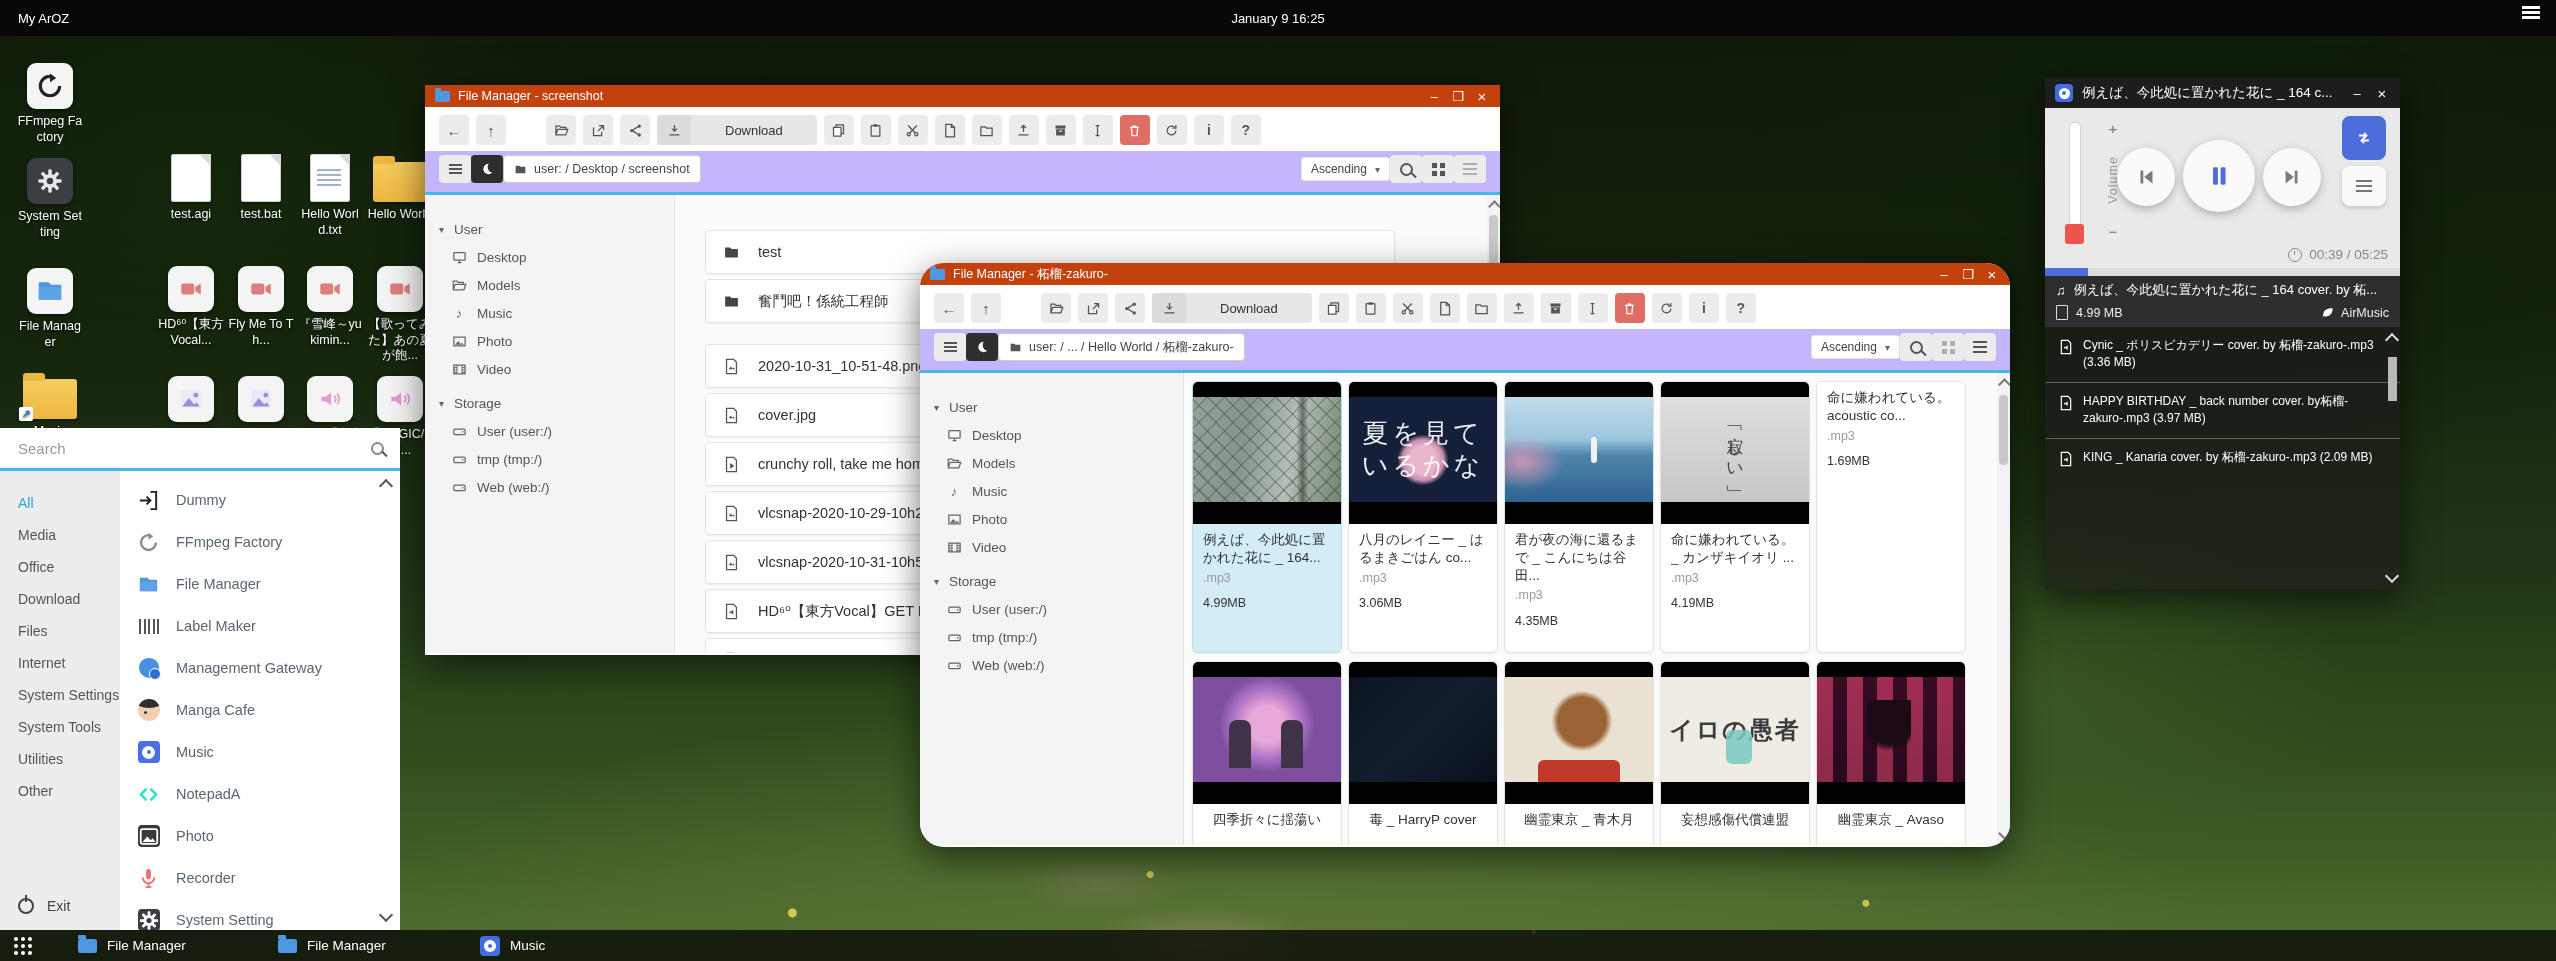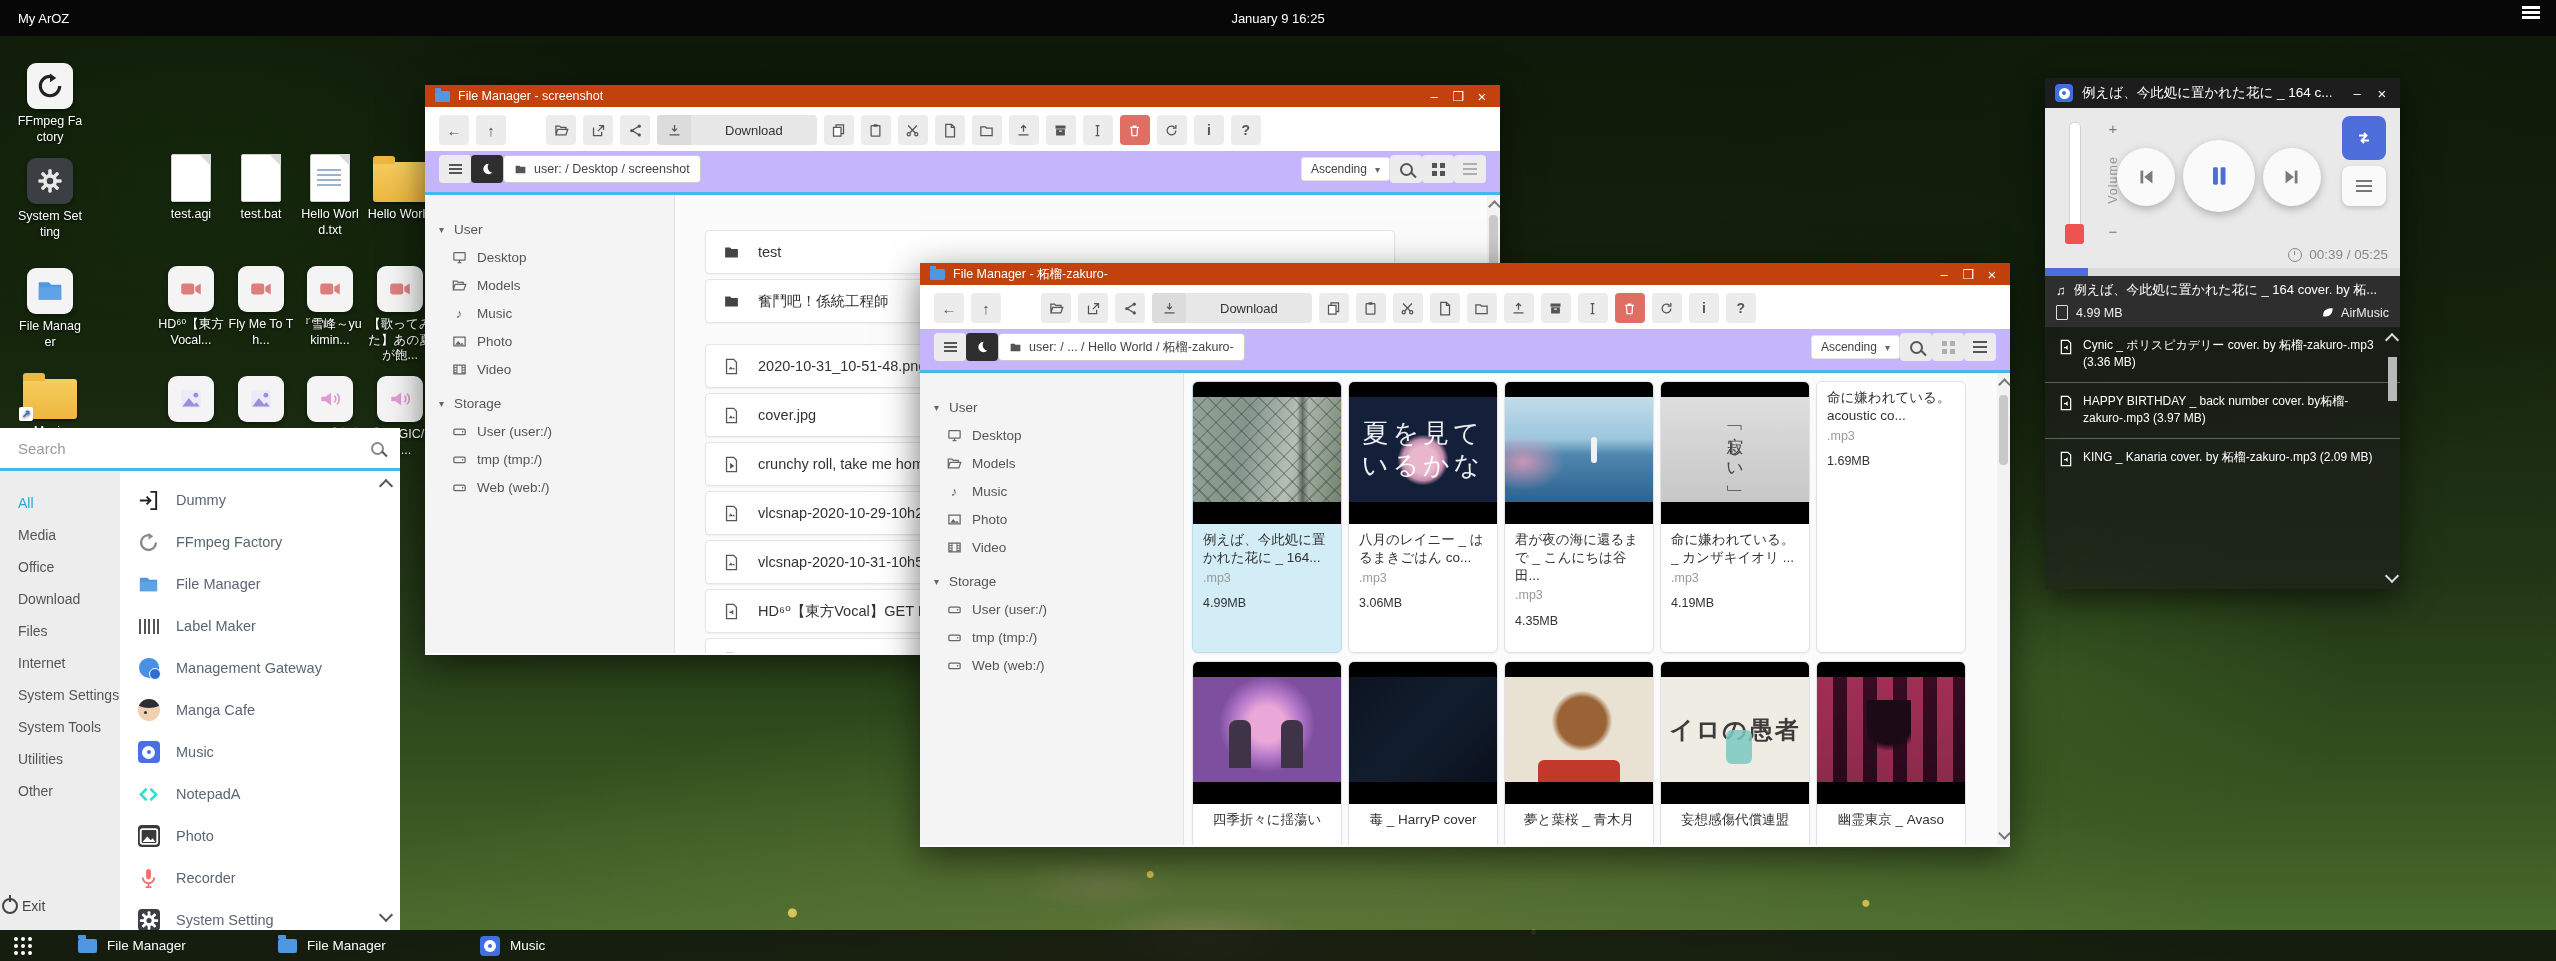--- a/index.html
+++ b/index.html
@@ -193,21 +193,21 @@
   .searchwrap{position:absolute;left:0;top:428px;width:400px;height:40px;background:#fff;z-index:20;
     display:flex;align-items:center;padding:0 16px;box-sizing:border-box;}
   .searchwrap input{border:none;outline:none;flex:1;font-size:15px;color:#555;
     font-family:"Liberation Sans","DejaVu Sans",sans-serif;background:transparent;}
   .searchwrap input::placeholder{color:#9a9a9a;}
   .menupanel{position:absolute;left:0;top:468px;width:400px;height:462px;border-top:3px solid #45b7e8;
     background:#ededed;z-index:20;display:flex;box-sizing:border-box;}
   .cats{width:120px;padding:16px 0 0 18px;box-sizing:border-box;font-size:14px;color:#555;position:relative;border-radius:11px;}
   .catrow{height:32px;display:flex;align-items:center;}
   .catrow.active{color:#2aa7e0;}
-  .exitrow{position:absolute;left:2px;bottom:16px;display:flex;align-items:center;gap:4px;color:#444;font-size:14px;}
+  .exitrow{position:absolute;left:18px;bottom:16px;display:flex;align-items:center;gap:13px;color:#444;font-size:14px;}
   .pwr{width:12px;height:12px;border:2px solid #444;border-radius:50%;position:relative;}
   .pwr::after{content:'';position:absolute;left:50%;top:-5px;margin-left:-1px;width:2px;height:7px;background:#444;}
   .apps{flex:1;background:#fff;position:relative;padding-top:8px;}
   .approw{height:42px;display:flex;align-items:center;gap:15px;padding-left:16px;font-size:14.5px;color:#5a6672;}
   .aic{width:25px;height:25px;display:flex;align-items:center;justify-content:center;flex:none;}
   .aic svg{width:23px;height:23px;}
   .menu-chev{position:absolute;right:9px;width:8px;height:8px;border-left:2px solid #555;border-top:2px solid #555;}
   .menu-chev.up{top:10px;transform:rotate(45deg);}
   .menu-chev.down{bottom:10px;transform:rotate(-135deg);}
   .barcode{width:20px;height:15px;background:repeating-linear-gradient(90deg,#555 0 2px,transparent 2px 4.5px);}
@@ -707,21 +707,21 @@
             </div>
         </div>
         <div class="vscroll">
           <span class="sarrow up"></span>
           <span class="vthumb" style="top:20px;height:90px;"></span>
         </div>
       </div>
     </div>
   </div>
 
-  <div class="win" style="left:920px;top:263px;width:1090px;height:584px;z-index:6;">
+  <div class="win" style="left:920px;top:263px;width:1090px;height:584px;z-index:6;border-radius:24px;">
     <div class="titlebar">
       <span class="fold-sm"></span>
       <span class="title">File Manager - 柘榴-zakuro-</span>
       <span class="wbtn">–</span>
       <span class="wbtn">❒</span>
       <span class="wbtn" style="font-size:15px;">×</span>
     </div>
     <div class="toolrow">
       <span class="tbtn">←</span>
       <span class="tbtn">↑</span>
@@ -989,21 +989,21 @@
               </div>
             <div class="gcap">
                 <div class="gtitle" style="text-align:center;">毒 _ HarryP cover</div>
               </div>
           </div>
           <div class="gcard">
             <div class="gthumb">
                 <div class="gimg t8"></div>
               </div>
             <div class="gcap">
-                <div class="gtitle" style="text-align:center;">夢と葉桜 _ 青木月</div>
+                <div class="gtitle" style="text-align:center;">幽霊東京 _ 青木月</div>
               </div>
           </div>
           <div class="gcard">
             <div class="gthumb">
                 <div class="gimg t9">
                   <span class="ovl">イロの愚者</span>
                 </div>
               </div>
             <div class="gcap">
                 <div class="gtitle" style="text-align:center;">妄想感傷代償連盟</div>

